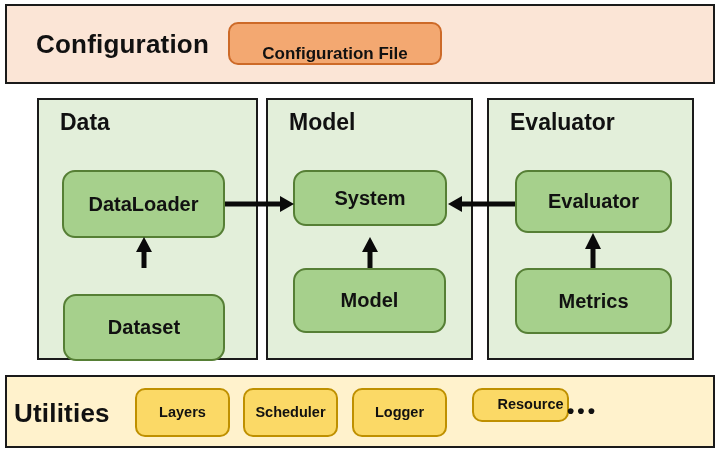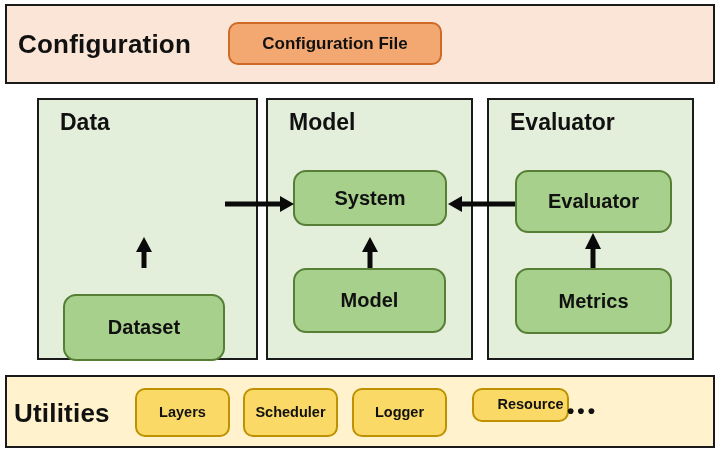--- a/index.html
+++ b/index.html
@@ -17,36 +17,36 @@
 
   .panel {
     position:absolute; top:98px; height:262px; box-sizing:border-box;
     background:var(--panel-bg); border:2.5px solid var(--outline);
   }
   #panel-data      { left:37px;  width:221px; }
   #panel-model     { left:266px; width:207px; }
   #panel-evaluator { left:487px; width:207px; }
 
   .section-title { position:absolute; font-size:26px; letter-spacing:0.2px; }
-  #config-title    { left:18px; top:29px;text-align:right; }
+  #config-title    { left:36px; top:29px;text-align:right; }
   #utilities-title { left:14px; top:398px; }
   .panel-title { position:absolute; font-size:23px; left:21px; top:9px; }
 
   .node {
     position:absolute; box-sizing:border-box;
     display:flex; align-items:center; justify-content:center;
     text-align:center; line-height:1.05;
   }
   .green-node {
     background:var(--green-fill); border:2.2px solid var(--green-border);
     border-radius:13px; font-size:20px;
   }
   .orange-node {
     background:var(--orange-fill); border:2.2px solid var(--orange-border);
-    border-radius:10px; font-size:17px;
+    border-radius:10px; font-size:17px;align-items:flex-end;
   }
   .yellow-node {
     background:var(--yellow-fill); border:2px solid var(--yellow-border);
     border-radius:10px; font-size:14.5px;
   }
 
   #node-configfile { left:228px; top:22px;  width:214px; height:43px; }
   #node-cmdline    { left:468px; top:22px;  width:215px; height:43px; }
 
   #node-dataloader { left:62px;  top:170px; width:163px; height:68px; }
@@ -73,20 +73,23 @@
 <div id="canvas">
 
   <div class="section" id="config-section"></div>
   <div class="section-title" id="config-title">Configuration</div>
   <div class="node orange-node" id="node-configfile">
     <span>Configuration File</span>
   </div>
 
   <div class="panel" id="panel-data">
     <div class="panel-title">Data</div>
+  </div>
+  <div class="node green-node" id="node-dataloader">
+    <span>DataLoader</span>
   </div>
   <div class="node green-node" id="node-dataset">
     <span>Dataset</span>
   </div>
 
   <div class="panel" id="panel-model">
     <div class="panel-title">Model</div>
   </div>
   <div class="node green-node" id="node-system">
     <span>System</span>

